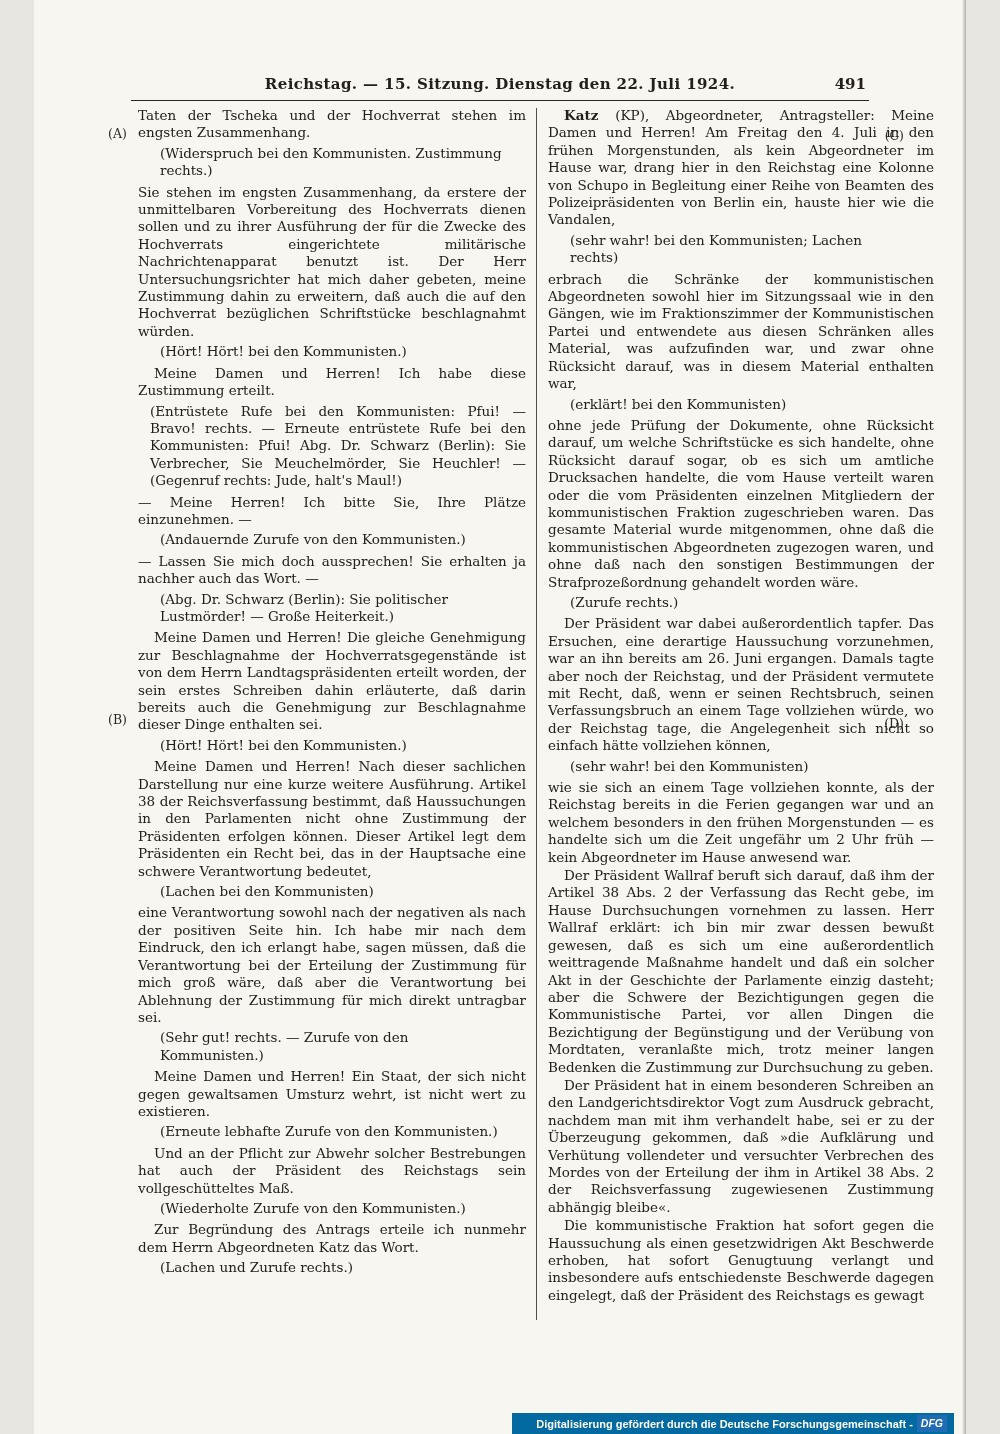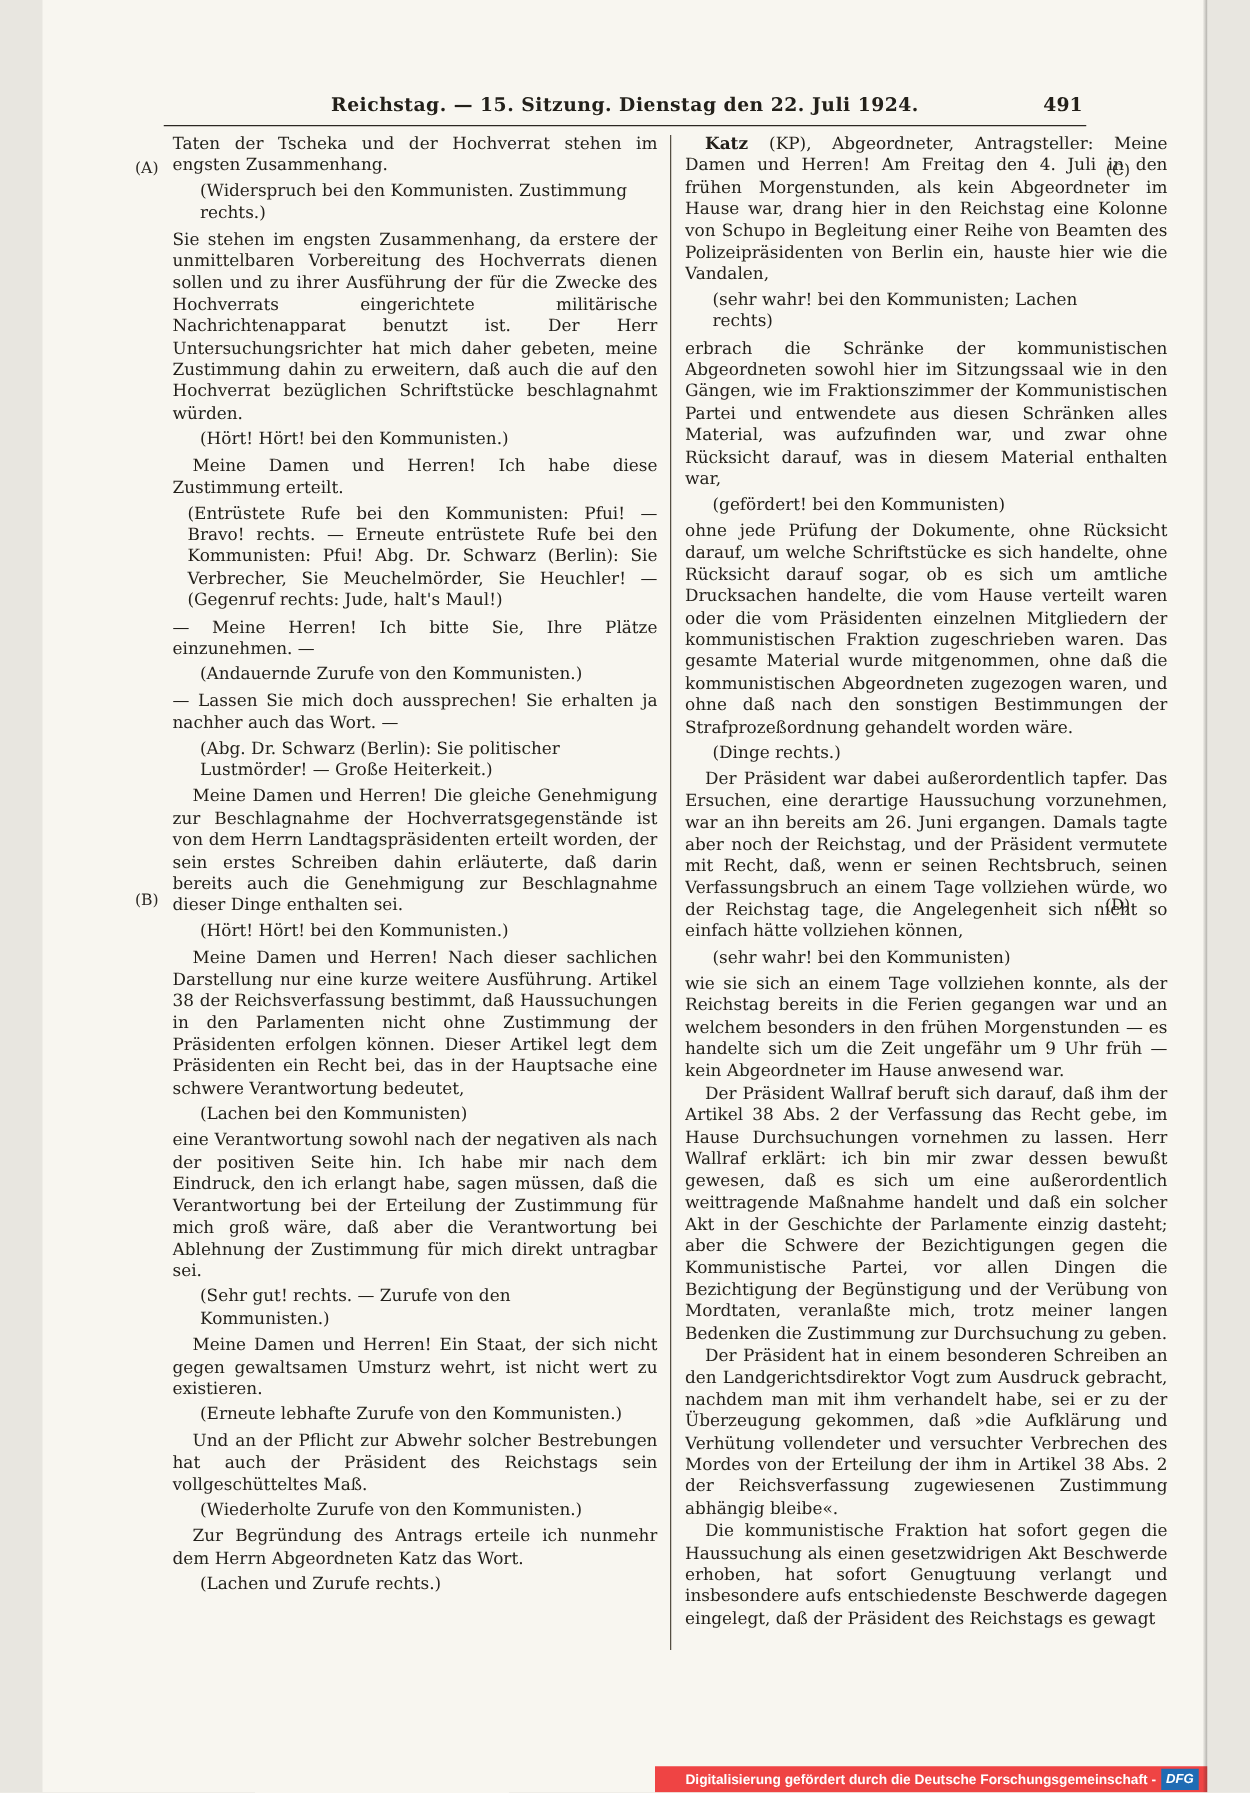--- a/index.html
+++ b/index.html
@@ -49,22 +49,22 @@
   .lead { font-weight:bold; }
   .marker {
     position:absolute; font-size:12.5px; color:#2a2722;
     font-family:"DejaVu Serif", serif;
   }
   .marker-a { left:74px;  top:126px; }
   .marker-b { left:74px;  top:712px; }
   .marker-c { right:62px; top:128px; }
   .marker-d { right:62px; top:716px; }
   .footer-bar {
-    position:absolute; right:0; bottom:0; width:442px; height:21px;
-    background:#ef4444; color:#fff;
+    position:absolute; right:12px; bottom:0; width:442px; height:21px;
+    background:#0369a1; color:#fff;
     font-family:"Liberation Sans", sans-serif; font-size:11px; font-weight:bold;
     display:flex; align-items:center; justify-content:flex-end;
     padding-right:7px; gap:4px; white-space:nowrap;margin-top:32px;
   }
   .dfg-logo {
     background:#1f6cb4; color:#fff; font-weight:bold; font-style:italic;
     font-size:10.5px; padding:2px 4px; line-height:13px;
   }
 </style>
 </head>
@@ -108,26 +108,26 @@
         <p class="blk p">Zur Begründung des Antrags erteile ich nunmehr dem Herrn Abgeordneten Katz das Wort.</p>
         <p class="blk stage">(Lachen und Zurufe rechts.)</p>
       </div>
   </div>
 
   <div class="column right">
     <div id="right-blocks">
         <p class="blk p"><span class="lead">Katz </span>(KP), Abgeordneter, Antragsteller: Meine Damen und Herren! Am Freitag den 4. Juli in den frühen Morgenstunden, als kein Abgeordneter im Hause war, drang hier in den Reichstag eine Kolonne von Schupo in Begleitung einer Reihe von Beamten des Polizeipräsidenten von Berlin ein, hauste hier wie die Vandalen,</p>
         <p class="blk stage">(sehr wahr! bei den Kommunisten; Lachen rechts)</p>
         <p class="blk p-flush">erbrach die Schränke der kommunistischen Abgeordneten sowohl hier im Sitzungssaal wie in den Gängen, wie im Fraktionszimmer der Kommunistischen Partei und entwendete aus diesen Schränken alles Material, was aufzufinden war, und zwar ohne Rücksicht darauf, was in diesem Material enthalten war,</p>
-        <p class="blk stage">(gefördert! bei den Kommunisten)</p>
+        <p class="blk stage">(erklärt! bei den Kommunisten)</p>
         <p class="blk p-flush">ohne jede Prüfung der Dokumente, ohne Rücksicht darauf, um welche Schriftstücke es sich handelte, ohne Rücksicht darauf sogar, ob es sich um amtliche Drucksachen handelte, die vom Hause verteilt waren oder die vom Präsidenten einzelnen Mitgliedern der kommunistischen Fraktion zugeschrieben waren. Das gesamte Material wurde mitgenommen, ohne daß die kommunistischen Abgeordneten zugezogen waren, und ohne daß nach den sonstigen Bestimmungen der Strafprozeßordnung gehandelt worden wäre.</p>
-        <p class="blk stage">(Dinge rechts.)</p>
+        <p class="blk stage">(Zurufe rechts.)</p>
         <p class="blk p">Der Präsident war dabei außerordentlich tapfer. Das Ersuchen, eine derartige Haussuchung vorzunehmen, war an ihn bereits am 26. Juni ergangen. Damals tagte aber noch der Reichstag, und der Präsident vermutete mit Recht, daß, wenn er seinen Rechtsbruch, seinen Verfassungsbruch an einem Tage vollziehen würde, wo der Reichstag tage, die Angelegenheit sich nicht so einfach hätte vollziehen können,</p>
         <p class="blk stage">(sehr wahr! bei den Kommunisten)</p>
-        <p class="blk p-flush">wie sie sich an einem Tage vollziehen konnte, als der Reichstag bereits in die Ferien gegangen war und an welchem besonders in den frühen Morgenstunden — es handelte sich um die Zeit ungefähr um 9 Uhr früh — kein Abgeordneter im Hause anwesend war.</p>
+        <p class="blk p-flush">wie sie sich an einem Tage vollziehen konnte, als der Reichstag bereits in die Ferien gegangen war und an welchem besonders in den frühen Morgenstunden — es handelte sich um die Zeit ungefähr um 2 Uhr früh — kein Abgeordneter im Hause anwesend war.</p>
         <p class="blk p">Der Präsident Wallraf beruft sich darauf, daß ihm der Artikel 38 Abs. 2 der Verfassung das Recht gebe, im Hause Durchsuchungen vornehmen zu lassen. Herr Wallraf erklärt: ich bin mir zwar dessen bewußt gewesen, daß es sich um eine außerordentlich weittragende Maßnahme handelt und daß ein solcher Akt in der Geschichte der Parlamente einzig dasteht; aber die Schwere der Bezichtigungen gegen die Kommunistische Partei, vor allen Dingen die Bezichtigung der Begünstigung und der Verübung von Mordtaten, veranlaßte mich, trotz meiner langen Bedenken die Zustimmung zur Durchsuchung zu geben.</p>
         <p class="blk p">Der Präsident hat in einem besonderen Schreiben an den Landgerichtsdirektor Vogt zum Ausdruck gebracht, nachdem man mit ihm verhandelt habe, sei er zu der Überzeugung gekommen, daß »die Aufklärung und Verhütung vollendeter und versuchter Verbrechen des Mordes von der Erteilung der ihm in Artikel 38 Abs. 2 der Reichsverfassung zugewiesenen Zustimmung abhängig bleibe«.</p>
         <p class="blk p">Die kommunistische Fraktion hat sofort gegen die Haussuchung als einen gesetzwidrigen Akt Beschwerde erhoben, hat sofort Genugtuung verlangt und insbesondere aufs entschiedenste Beschwerde dagegen eingelegt, daß der Präsident des Reichstags es gewagt</p>
       </div>
   </div>
 
   <div class="footer-bar">
     <span>Digitalisierung gefördert durch die Deutsche Forschungsgemeinschaft - </span>
     <span class="dfg-logo">DFG</span>
   </div>

